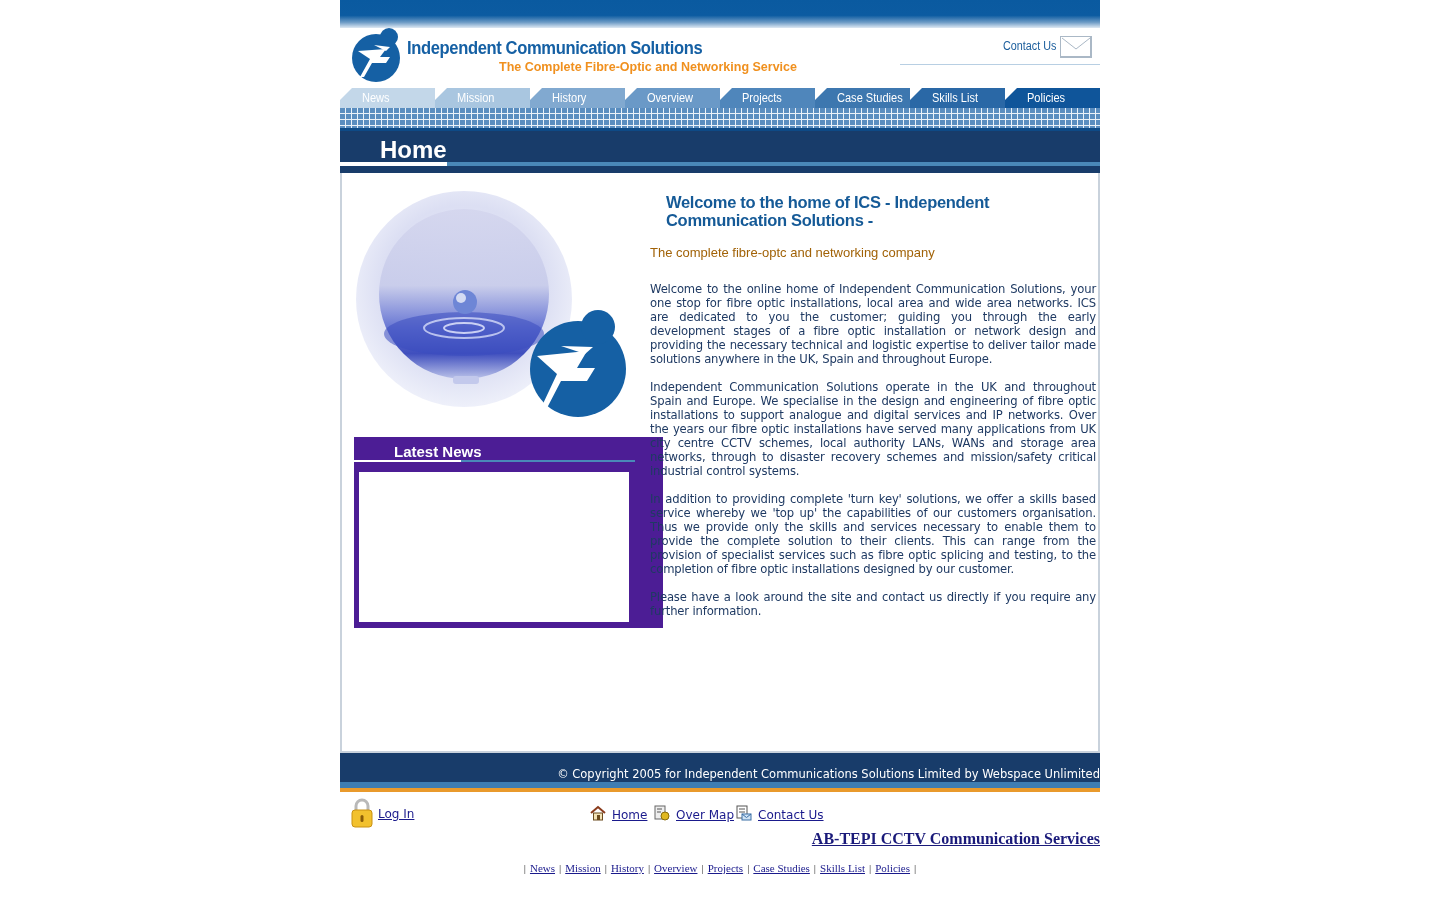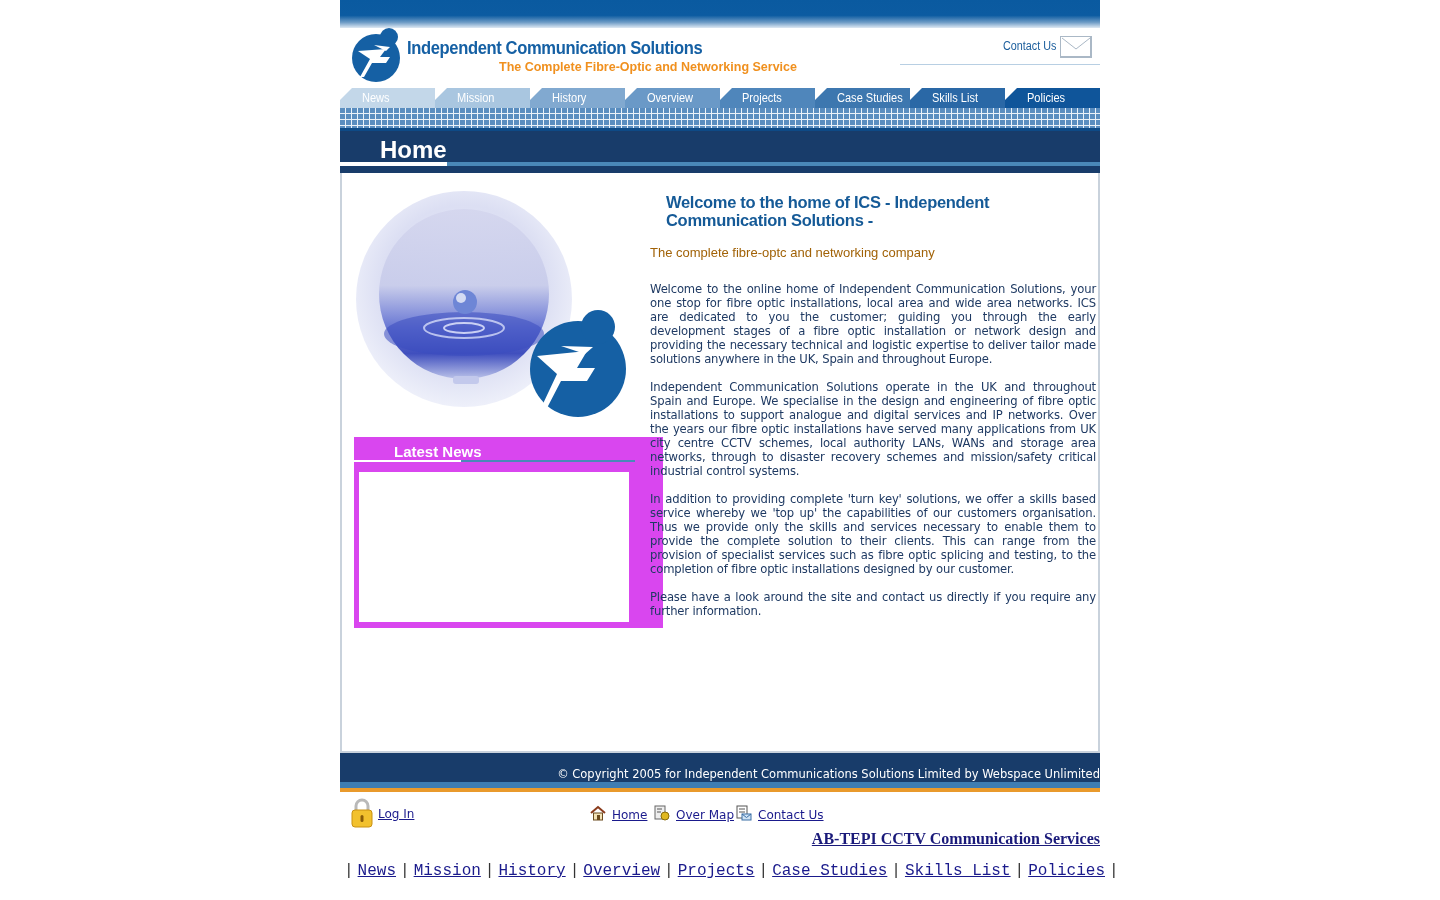--- a/index.html
+++ b/index.html
@@ -35,21 +35,21 @@
   .titleband .top-edge { position:absolute; left:0; top:0; width:760px; height:3px; background:#0e4a86; }
   .page-title { position:absolute; left:40px; top:8px; font-family:"Liberation Sans", sans-serif; font-size:24px; font-weight:bold; color:#ffffff; }
   .fav-link { position:absolute; right:5px; top:16px; font-family:"DejaVu Sans", sans-serif; font-size:12.5px; font-weight:bold; color:#ffffff; cursor:pointer; white-space:nowrap;margin-top:42px; }
   .underline-white { position:absolute; left:0; top:34px; width:107px; height:4px; background:#ffffff; }
   .underline-blue { position:absolute; left:107px; top:34px; width:653px; height:4px; background:#4a88b8; }
 
   
   .content { position:absolute; left:0; top:173px; width:760px; height:580px; background:#ffffff;
     border-left:2px solid #c9d2dc; border-right:2px solid #c9d2dc; border-bottom:2px solid #c9d2dc; box-sizing:border-box; }
   .hero { position:absolute; left:13px; top:13px; width:274px; height:240px; }
-  .news-box { position:absolute; left:12px; top:264px; width:309px; height:191px; background:#d946ef; }
+  .news-box { position:absolute; left:12px; top:264px; width:309px; height:191px; background:#4c1d95; }
   .news-title { position:absolute; left:40px; top:6px; font-family:"Liberation Sans", sans-serif; font-size:15px; font-weight:bold; color:#ffffff; }
   .news-ul-white { position:absolute; left:0; top:23px; width:107px; height:2px; background:#ffffff; }
   .news-ul-blue { position:absolute; left:107px; top:23px; width:174px; height:2px; background:#4a88b8; }
   .news-inner { position:absolute; left:5px; top:35px; width:270px; height:150px; background:#ffffff; }
 
   .text-col { position:absolute; left:308px; top:4px; width:446px; }
   .welcome-h { font-family:"Liberation Sans", sans-serif; font-size:16.5px; font-weight:bold; color:#155a97; line-height:18px; margin:16px; letter-spacing:-0.3px; }
   .welcome-sub { font-family:"Liberation Sans", sans-serif; font-size:13px; color:#a16207; margin:3px 0 0 0; line-height:16px; }
   .para { font-family:"DejaVu Sans", sans-serif; font-size:11.6px; color:#1f3a63; line-height:14px; text-align:justify; margin:6px 0 14px 0; letter-spacing:-0.15px; }
   .para-first { margin-top:21px; }
@@ -64,21 +64,21 @@
   .login { position:absolute; left:10px; top:798px; height:32px; }
   .lock { position:absolute; left:0; top:0; width:24px; height:30px; }
   .login-link { position:absolute; left:28px; top:9px; font-family:"DejaVu Sans", sans-serif; font-size:12px; color:#1a1a8c; text-decoration:underline; cursor:pointer; white-space:nowrap; }
 
   .util-links { position:absolute; left:250px; top:805px; height:20px; white-space:nowrap; }
   .util { position:absolute; top:0; height:18px; cursor:pointer; }
   .util .ic { position:absolute; left:0; top:0; width:16px; height:16px; }
   .util .lbl { position:absolute; left:22px; top:3px; font-family:"DejaVu Sans", sans-serif; font-size:12px; color:#1a1a8c; text-decoration:underline; white-space:nowrap; }
 
   .partner { position:absolute; left:0; top:830px; width:760px; text-align:right; font-family:"Liberation Serif", serif; font-size:16px; font-weight:bold; color:#1a1a7a; text-decoration:underline; cursor:pointer; }
-  .bottom-nav { position:absolute; left:0; top:862px; width:760px; text-align:center; font-family:Liberation Mono, monospace; font-size:16px; color:#333; white-space:nowrap; }
+  .bottom-nav { position:absolute; left:0; top:862px; width:760px; text-align:center; font-family:Liberation Serif, serif; font-size:11px; color:#333; white-space:nowrap; }
   .bottom-nav a { color:#1a1a8c; text-decoration:underline; cursor:pointer; }
   .bottom-nav .sep { color:#333; margin:0 4px; }
 </style>
 </head>
 <body>
 
 <div class="wrap">
 
   <div class="topbar"></div>
 

